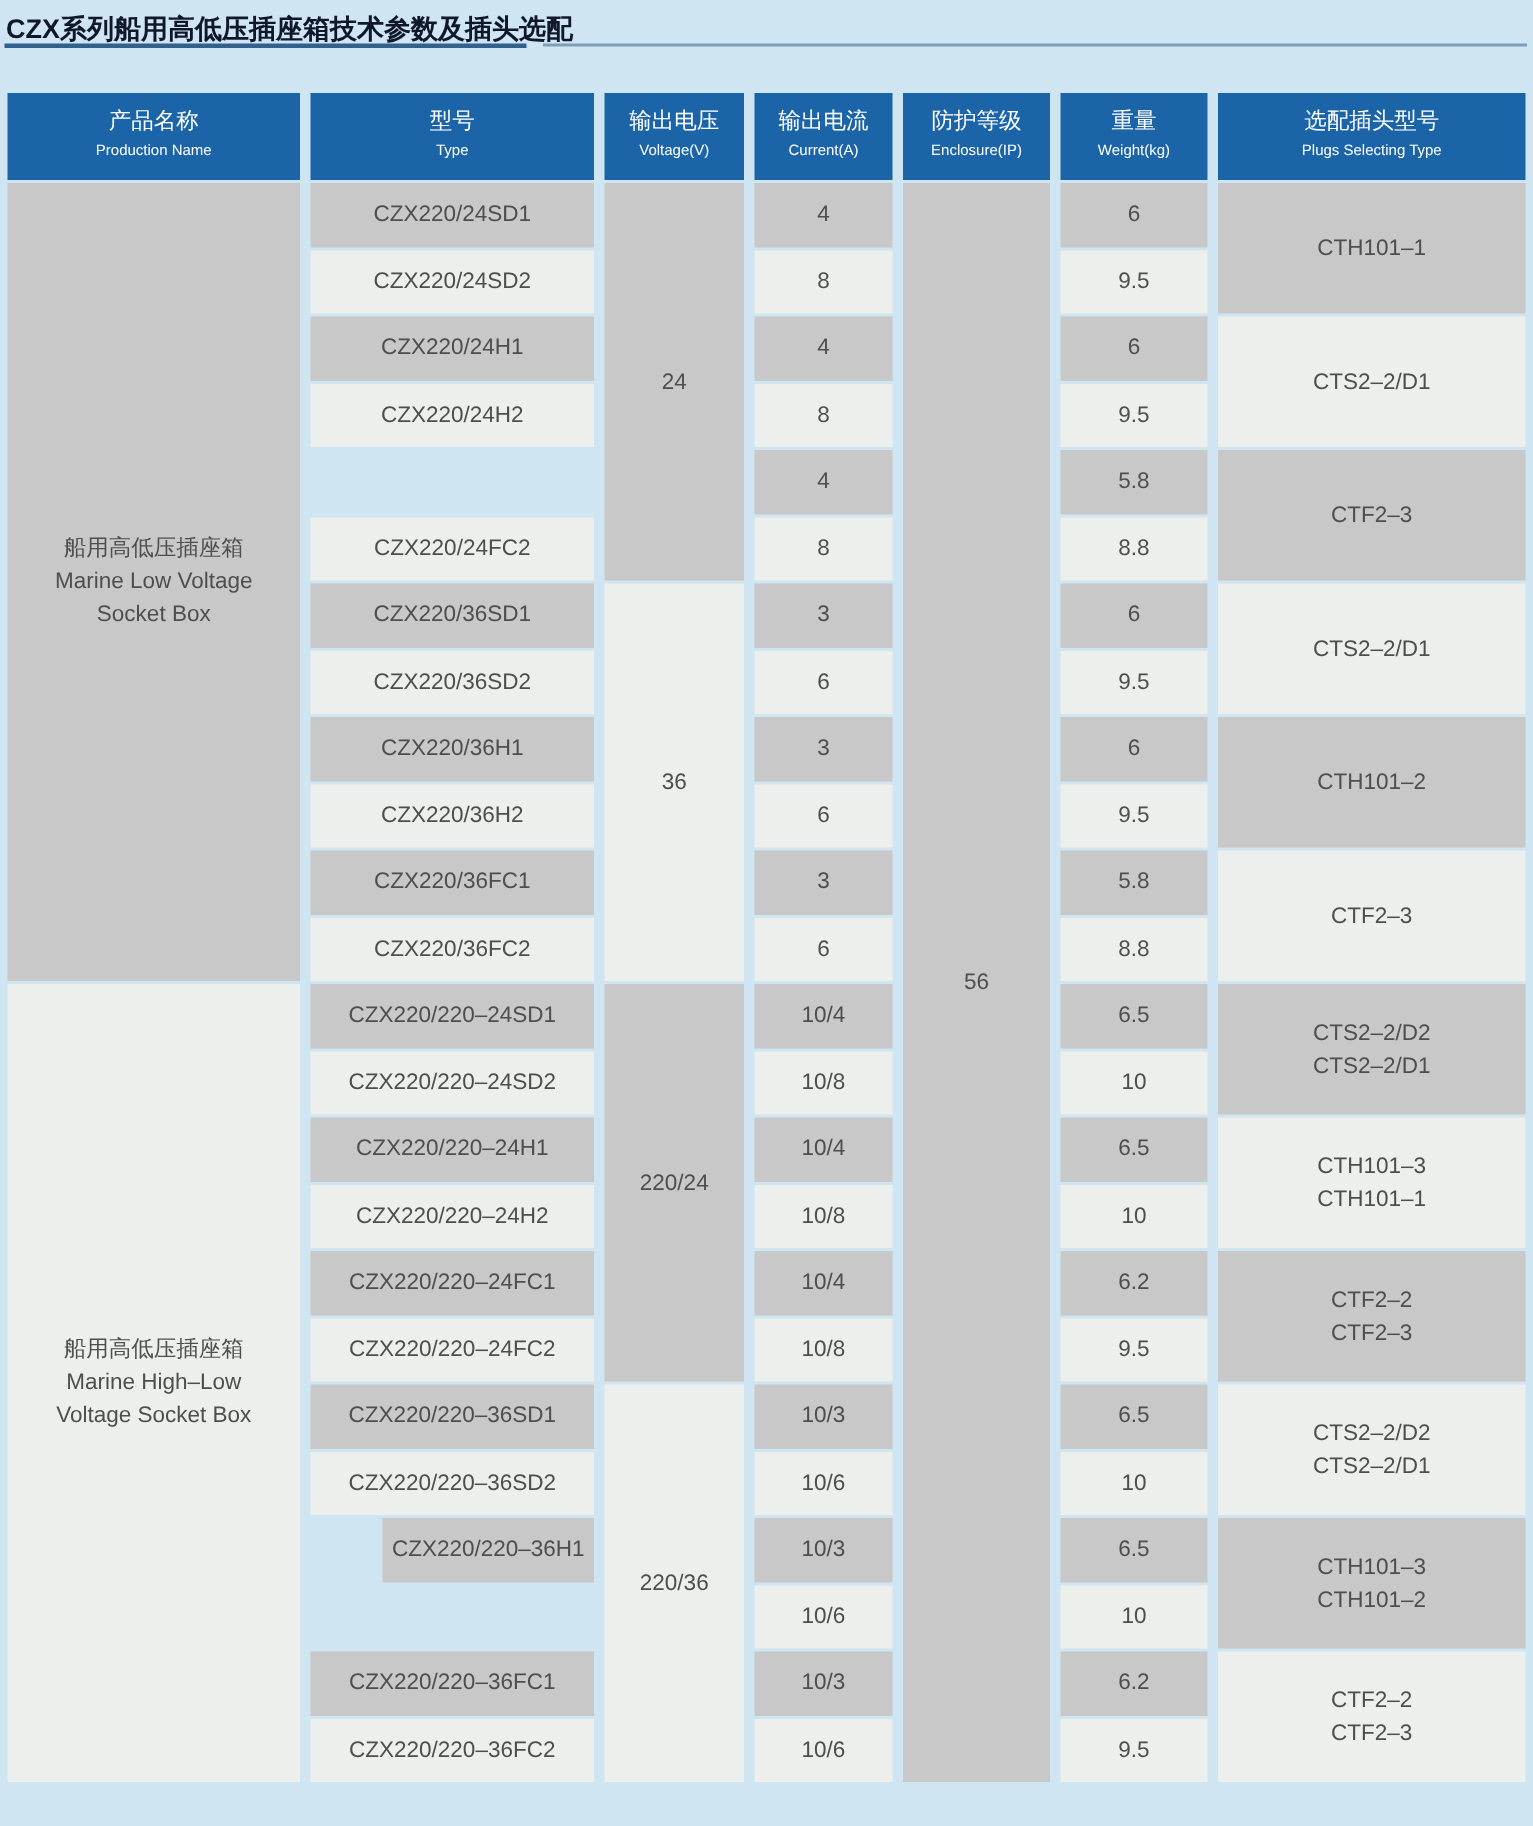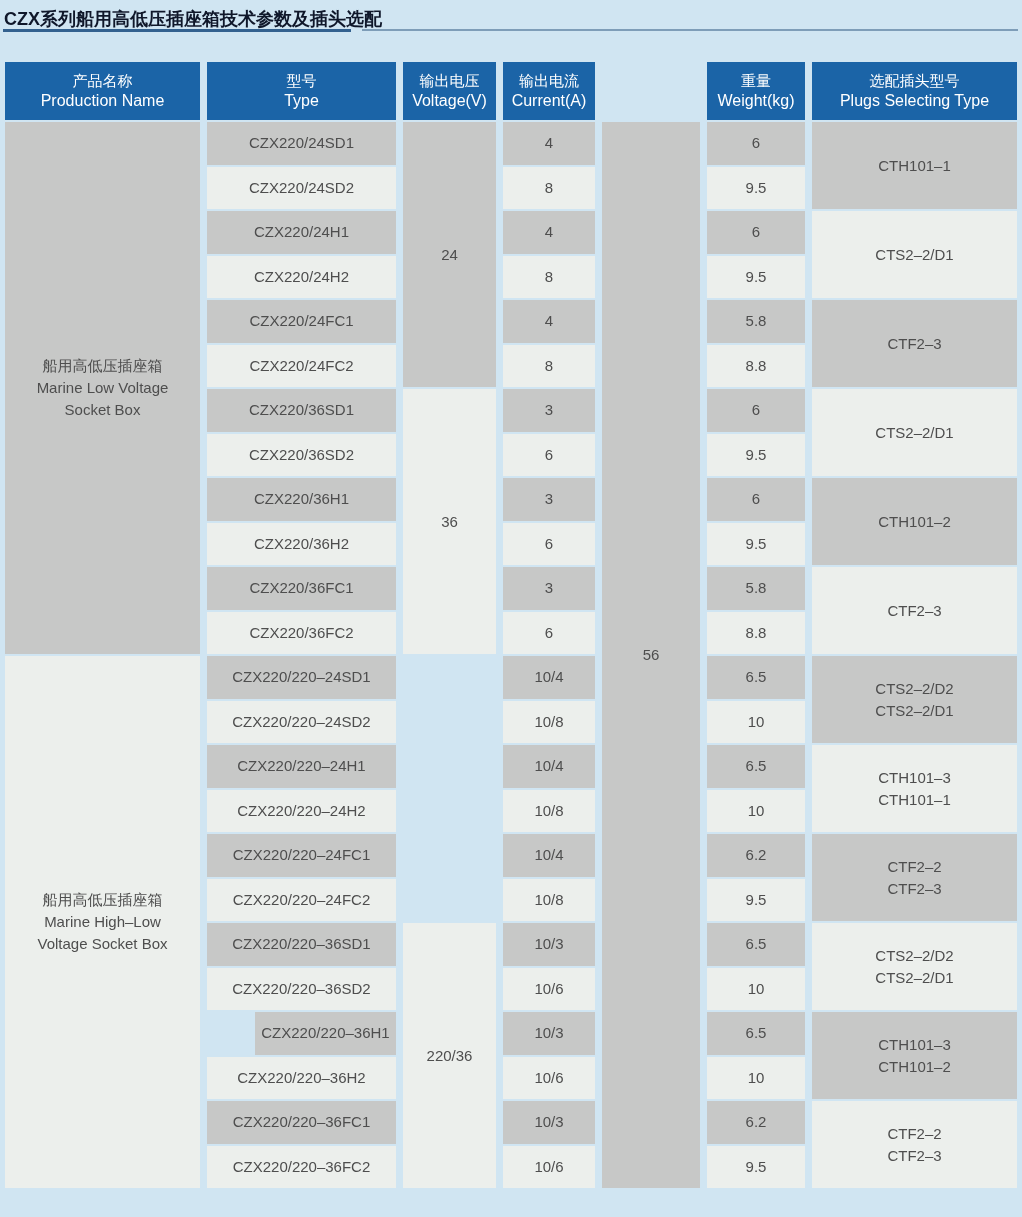--- a/index.html
+++ b/index.html
@@ -58,21 +58,21 @@
     color: var(--cell-text, #4e4e4e);
     line-height: 22px;
   }
   .cell span { display: block; }
   .th {
     background: var(--header-bg, #1b64a7);
     color: var(--header-text, #ffffff);
     line-height: 20px;
   }
   .th span:first-child { font-size: 15px; }
-  .th span:last-child { font-size: 16px; }
+  .th span:last-child { font-size: 10px; }
   .g { background: var(--row-gray, #c7c8c7); }
   .l { background: var(--row-light, #ecefec); }
 </style>
 </head>
 <body>
 
 <div class="page">
   <div class="title">CZX系列船用高低压插座箱技术参数及插头选配</div>
   <div class="rule-main"></div>
   <div class="rule-ext"></div>
@@ -86,20 +86,24 @@
         <span>Voltage(V)</span>
       </div>
       <div class="cell th" style="grid-area: 1 / 2;">
         <span>型号</span>
         <span>Type</span>
       </div>
       <div class="cell th" style="grid-area: 1 / 4;">
         <span>输出电流</span>
         <span>Current(A)</span>
       </div>
+      <div class="cell th" style="grid-area: 1 / 5;">
+        <span>防护等级</span>
+        <span>Enclosure(IP)</span>
+      </div>
       <div class="cell th" style="grid-area: 1 / 6;">
         <span>重量</span>
         <span>Weight(kg)</span>
       </div>
       <div class="cell th" style="grid-area: 1 / 7;">
         <span>选配插头型号</span>
         <span>Plugs Selecting Type</span>
       </div>
       <div class="cell g" style="grid-area: 2 / 1 / span 12;">
         <span>船用高低压插座箱</span>
@@ -116,23 +120,20 @@
       </div>
       <div class="cell l" style="grid-area: 3 / 2;">
         <span>CZX220/24SD2</span>
       </div>
       <div class="cell g" style="grid-area: 4 / 2;">
         <span>CZX220/24H1</span>
       </div>
       <div class="cell l" style="grid-area: 5 / 2;">
         <span>CZX220/24H2</span>
       </div>
-      <div class="cell g" style="grid-area: 6 / 2;">
-        <span>CZX220/24FC1</span>
-      </div>
       <div class="cell l" style="grid-area: 7 / 2;">
         <span>CZX220/24FC2</span>
       </div>
       <div class="cell g" style="grid-area: 8 / 2;">
         <span>CZX220/36SD1</span>
       </div>
       <div class="cell l" style="grid-area: 9 / 2; text-align: right;">
         <span>CZX220/36SD2</span>
       </div>
       <div class="cell g" style="grid-area: 10 / 2;">
@@ -167,34 +168,34 @@
       </div>
       <div class="cell g" style="grid-area: 20 / 2;">
         <span>CZX220/220–36SD1</span>
       </div>
       <div class="cell l" style="grid-area: 21 / 2;">
         <span>CZX220/220–36SD2</span>
       </div>
       <div class="cell g" style="grid-area: 22 / 2; margin-left: 48px;">
         <span>CZX220/220–36H1</span>
       </div>
-      <div class="cell l" style="grid-area: 23 / 2;">
-        <span>CZX220/220–36H2</span>
-      </div>
       <div class="cell g" style="grid-area: 24 / 2;">
         <span>CZX220/220–36FC1</span>
       </div>
       <div class="cell l" style="grid-area: 25 / 2;">
         <span>CZX220/220–36FC2</span>
       </div>
       <div class="cell g" style="grid-area: 2 / 3 / span 6;">
         <span>24</span>
       </div>
       <div class="cell l" style="grid-area: 8 / 3 / span 6;">
         <span>36</span>
+      </div>
+      <div class="cell g" style="grid-area: 14 / 3 / span 6;">
+        <span>220/24</span>
       </div>
       <div class="cell l" style="grid-area: 20 / 3 / span 6; align-items: center;">
         <span>220/36</span>
       </div>
       <div class="cell g" style="grid-area: 2 / 4;">
         <span>4</span>
       </div>
       <div class="cell l" style="grid-area: 3 / 4;">
         <span>8</span>
       </div>

